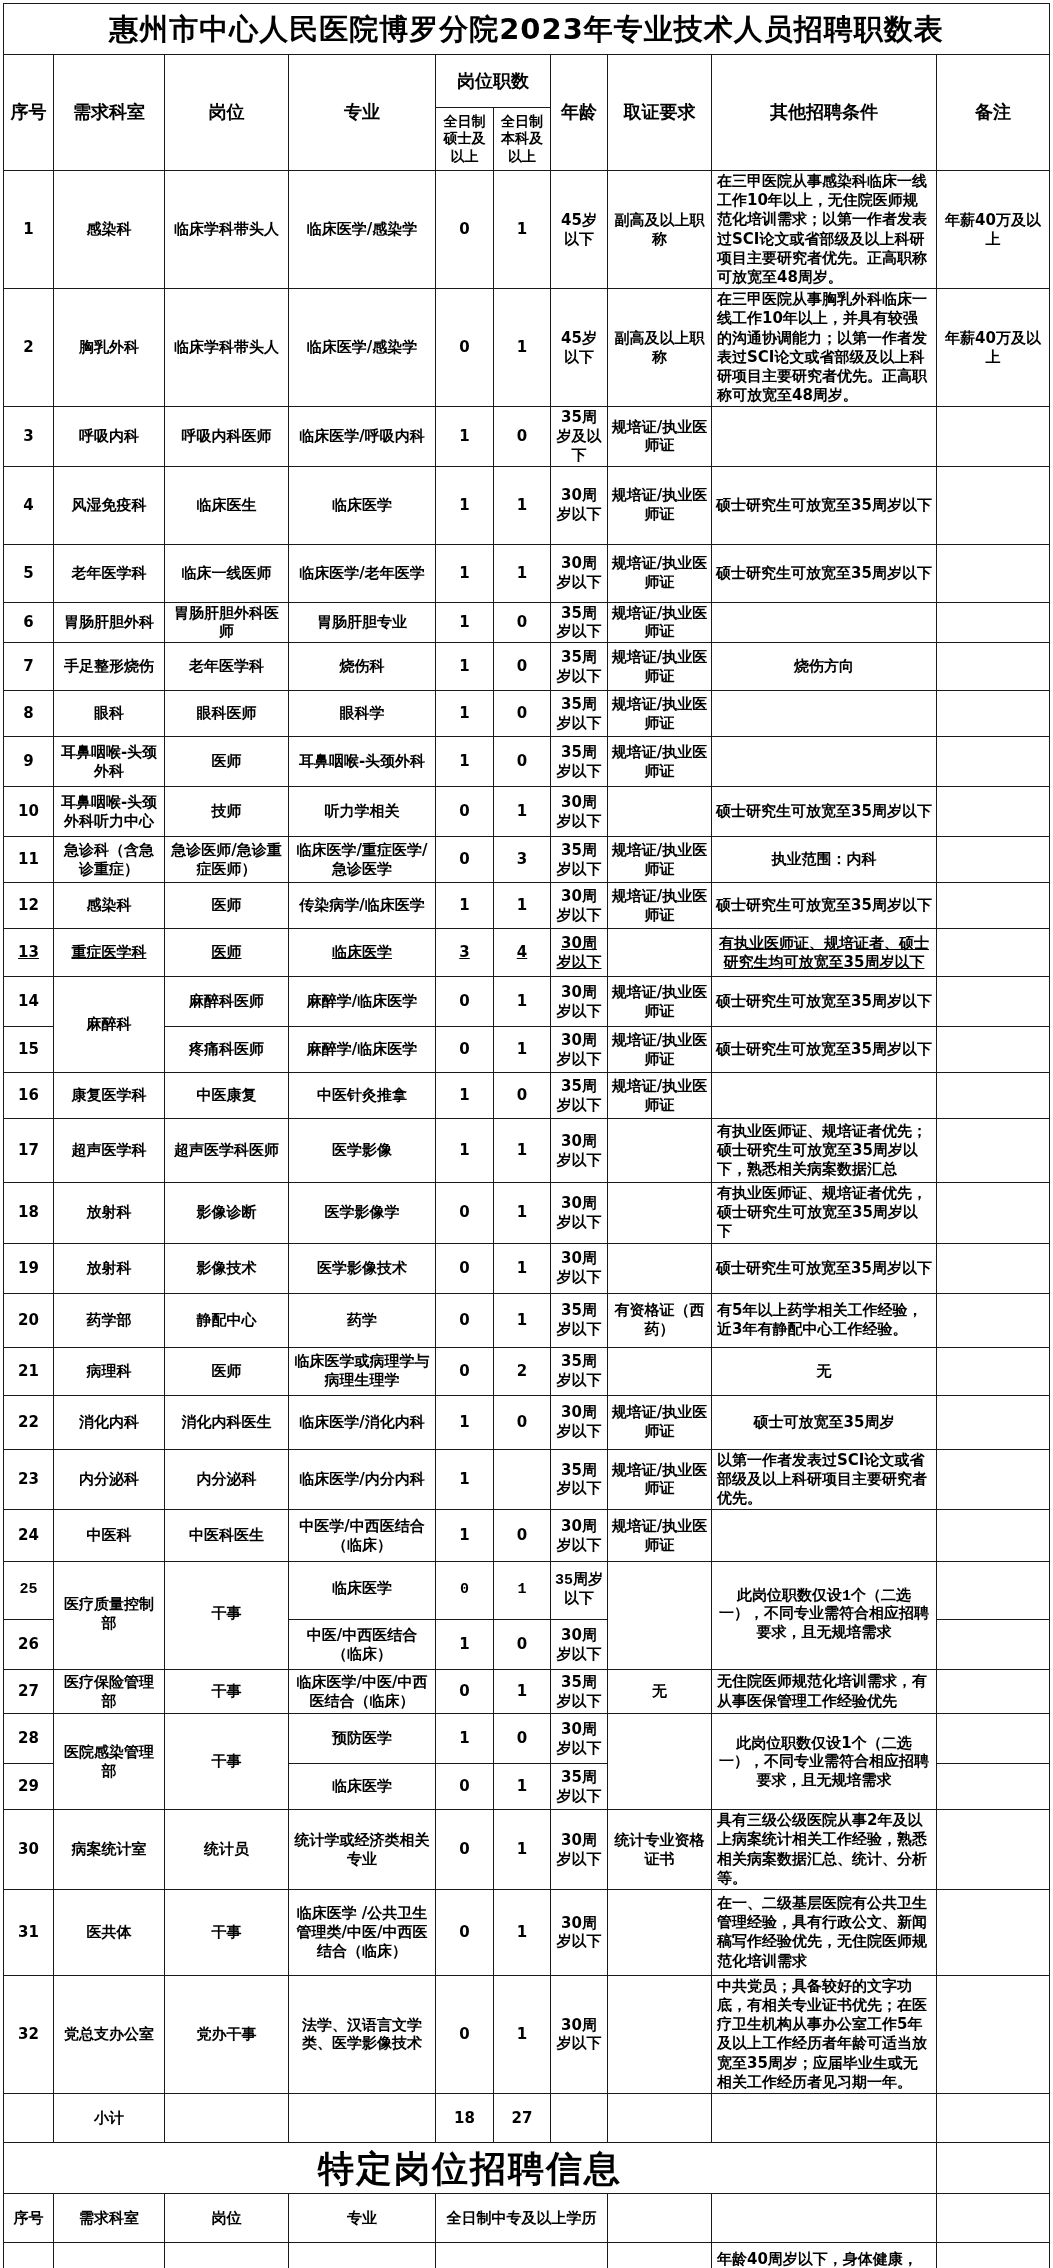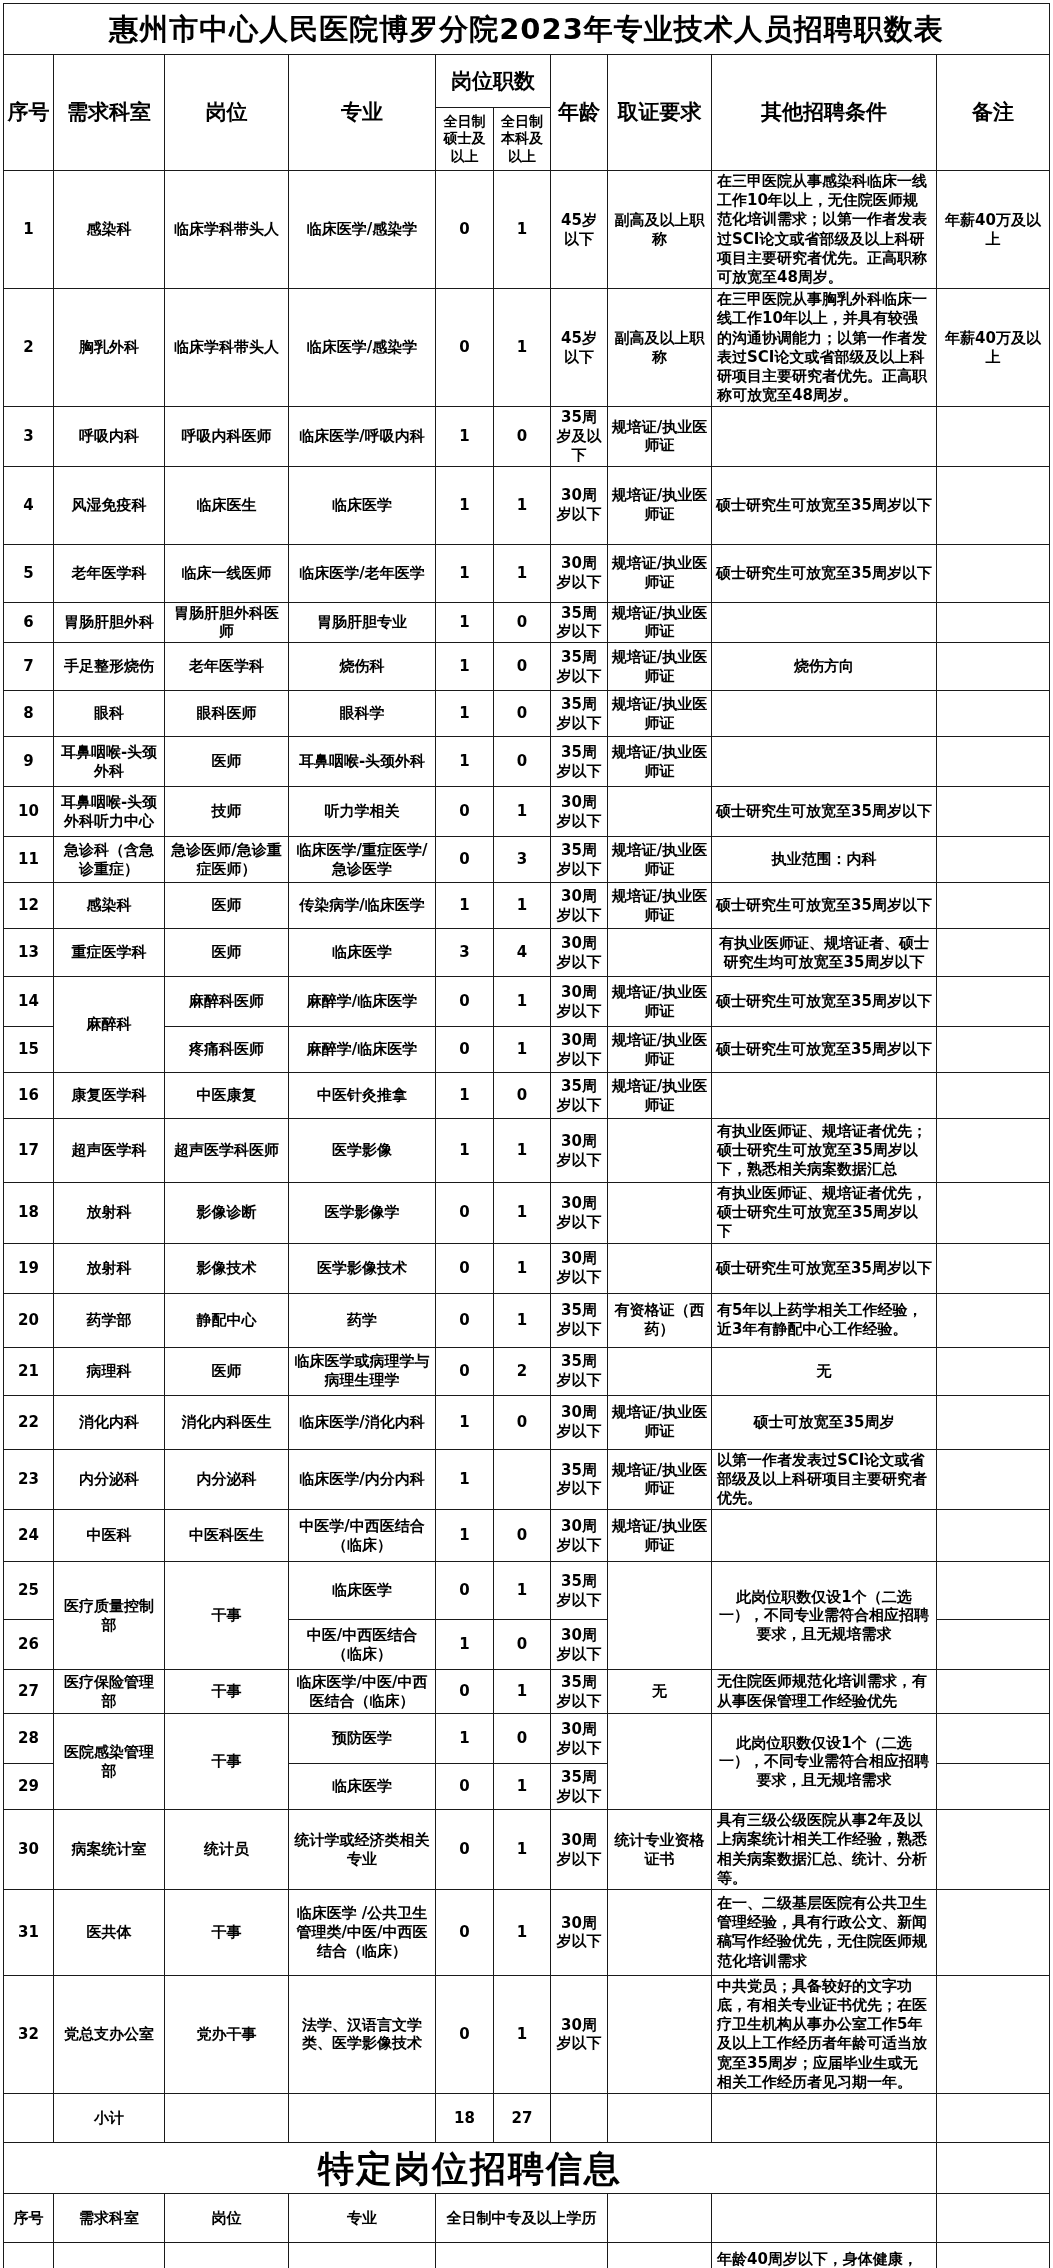--- a/index.html
+++ b/index.html
@@ -26,21 +26,21 @@
     word-break:break-all;
     overflow:hidden;
   }
   td.lt{text-align:left;padding:1px 5px;line-height:1.28;}
   td.title-cell{
     font-size:29px;
     height:46px;
     letter-spacing:1px;
     padding:2px;
   }
-  tr.hdrA td{height:50px;font-size:21px;}
+  tr.hdrA td{height:50px;font-size:18px;}
   tr.hdrB td{height:60px;font-size:14px;padding:1px 2px;}
   td.section-title{
     font-size:36px;
     height:48px;
     letter-spacing:2px;
   }
   tr.subhdr td{height:46px;}
   tr.special-row td{height:70px;}
   tr.subtotal-row td{height:46px;}
 </style>
@@ -217,21 +217,21 @@
         <td>感染科</td>
         <td>医师</td>
         <td>传染病学/临床医学</td>
         <td>1</td>
         <td>1</td>
         <td>30周岁以下</td>
         <td>规培证/执业医师证</td>
         <td>硕士研究生可放宽至35周岁以下</td>
         <td></td>
       </tr>
-      <tr style="height: 48px;">
+      <tr style="height: 48px; text-decoration: underline;">
         <td>13</td>
         <td>重症医学科</td>
         <td>医师</td>
         <td>临床医学</td>
         <td>3</td>
         <td>4</td>
         <td>30周岁以下</td>
         <td></td>
         <td>有执业医师证、规培证者、硕士研究生均可放宽至35周岁以下</td>
         <td></td>
@@ -360,21 +360,21 @@
         <td>中医科</td>
         <td>中医科医生</td>
         <td>中医学/中西医结合（临床）</td>
         <td>1</td>
         <td>0</td>
         <td>30周岁以下</td>
         <td>规培证/执业医师证</td>
         <td></td>
         <td></td>
       </tr>
-      <tr style="height: 58px;">
+      <tr style="height: 58px; font-family: Liberation Mono, monospace;">
         <td>25</td>
         <td rowspan="2">医疗质量控制部</td>
         <td rowspan="2">干事</td>
         <td>临床医学</td>
         <td>0</td>
         <td>1</td>
         <td>35周岁以下</td>
         <td rowspan="2"></td>
         <td rowspan="2">此岗位职数仅设1个（二选一），不同专业需符合相应招聘要求，且无规培需求</td>
         <td></td>

